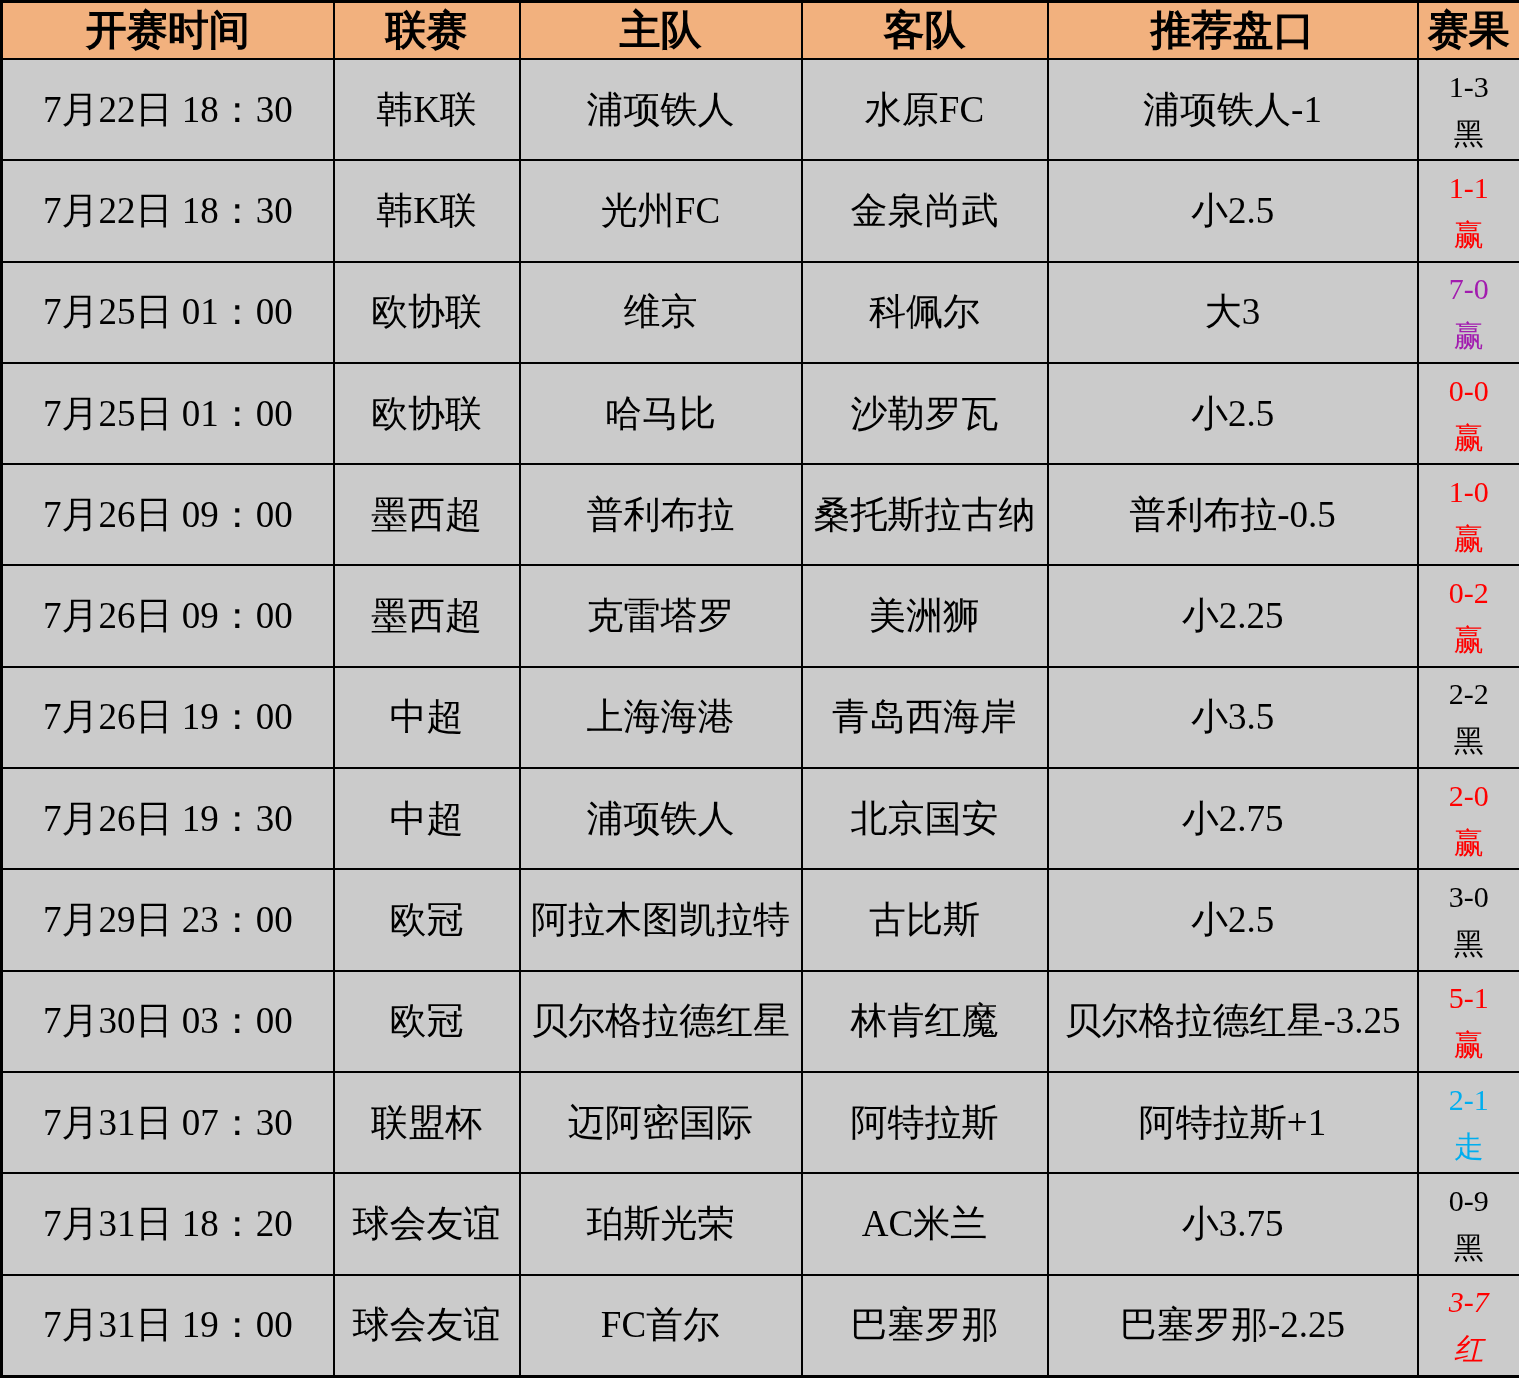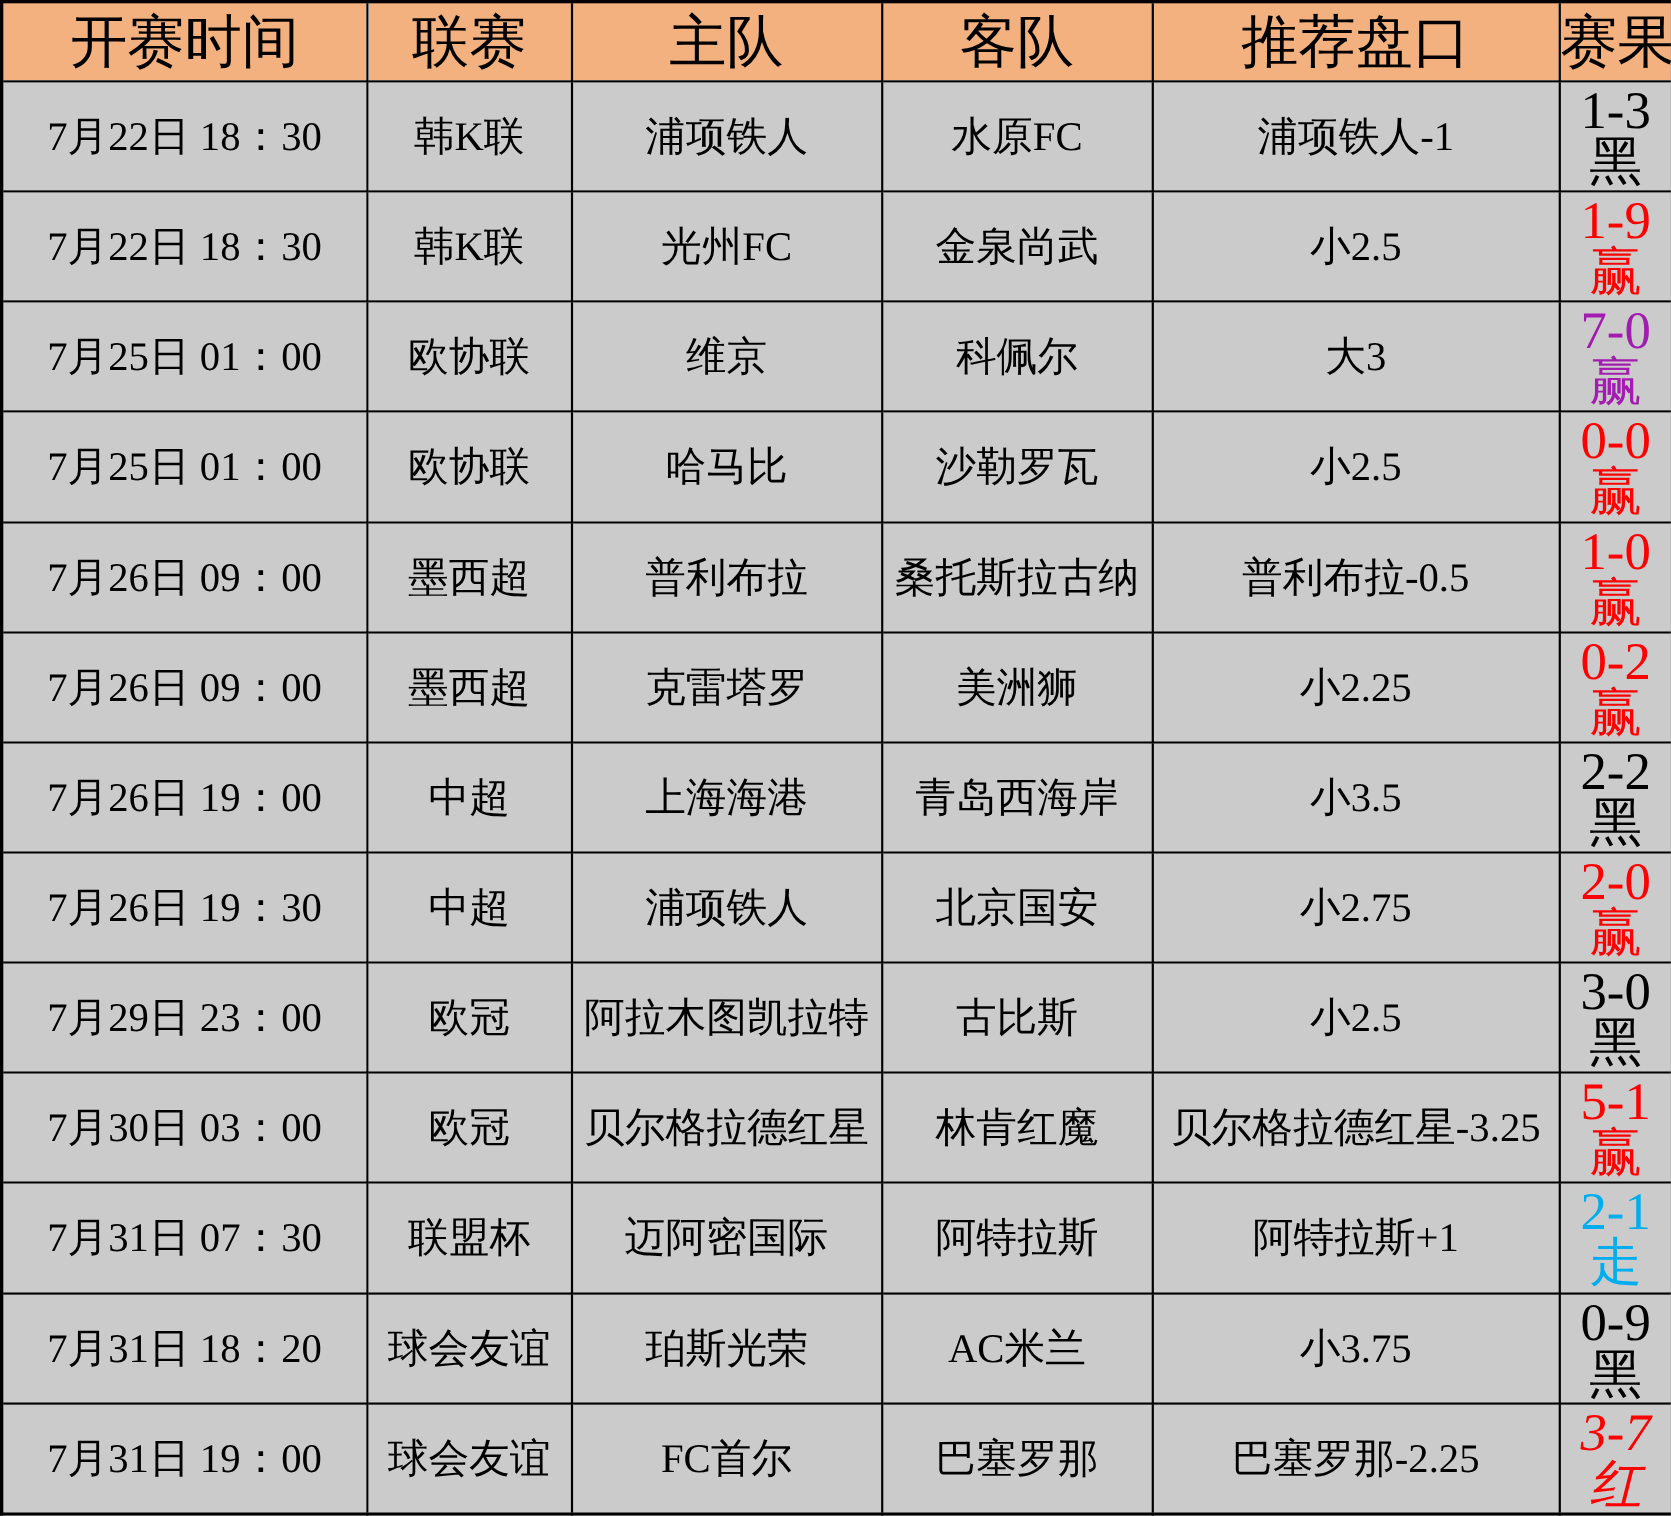--- a/index.html
+++ b/index.html
@@ -19,27 +19,27 @@
     border:3px solid var(--border-color);
   }
   th,td{
     border:2px solid var(--border-color);
     text-align:center;vertical-align:middle;
     padding:0;overflow:hidden;white-space:nowrap;
   }
   thead tr{height:55px;}
   thead th{
     background:var(--header-bg);
-    font-size:52px;font-weight:normal;
+    font-size:41px;font-weight:bold;
   }
   tbody td{
     background:var(--row-bg);
     font-size:37px;
   }
-  td.result-cell{font-size:48px;}
+  td.result-cell{font-size:30px;}
   td.result-cell .line{line-height:47px;height:47px;}
 </style>
 </head>
 <body>
 
 <table>
   <colgroup>
     <col style="width:332px">
     <col style="width:186px">
     <col style="width:282px">
@@ -69,21 +69,21 @@
       <div class="line">黑</div>
     </td>
   </tr>
       <tr>
     <td>7月22日 18：30</td>
     <td>韩K联</td>
     <td>光州FC</td>
     <td>金泉尚武</td>
     <td>小2.5</td>
     <td class="result-cell" style="color: rgb(255, 0, 0);">
-      <div class="line">1-9</div>
+      <div class="line">1-1</div>
       <div class="line">赢</div>
     </td>
   </tr>
       <tr>
     <td>7月25日 01：00</td>
     <td>欧协联</td>
     <td>维京</td>
     <td>科佩尔</td>
     <td>大3</td>
     <td class="result-cell" style="color: #a21caf;">

